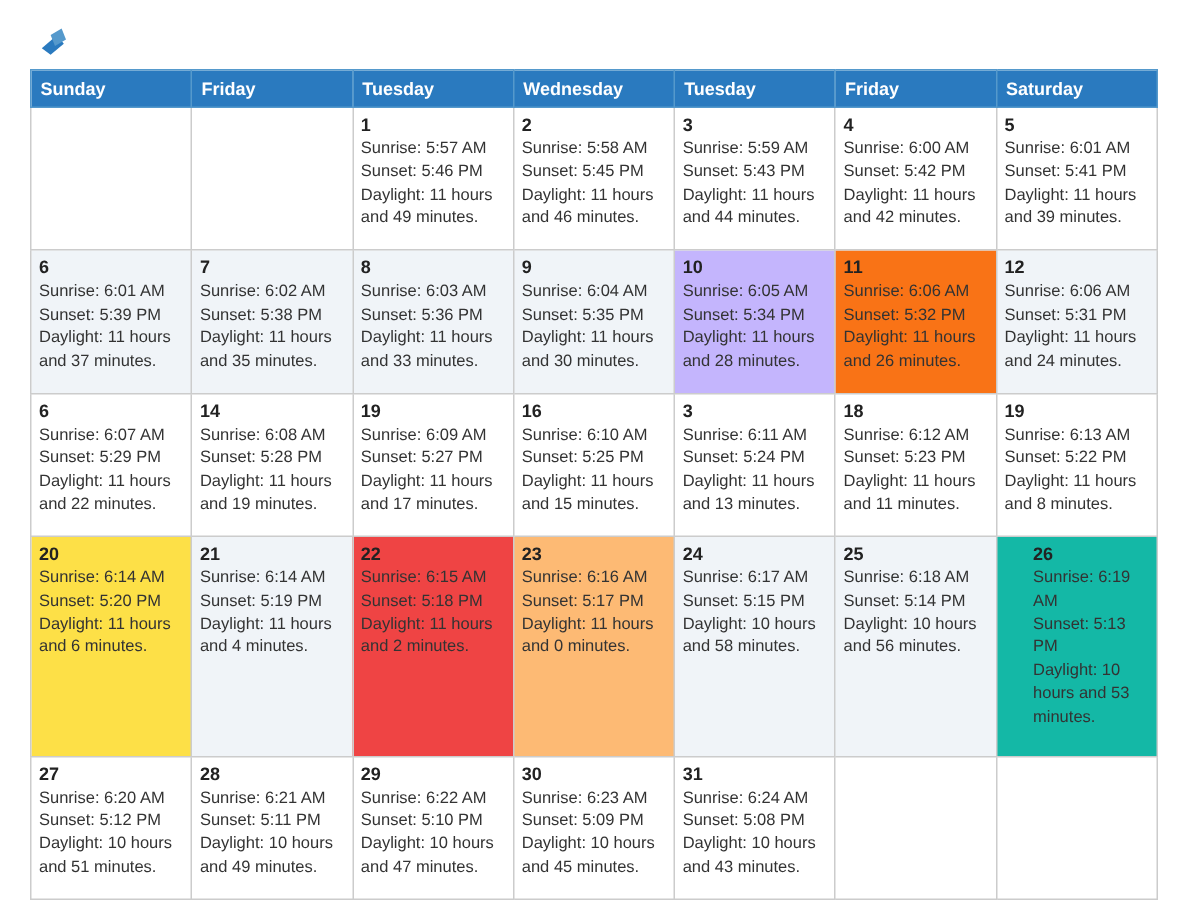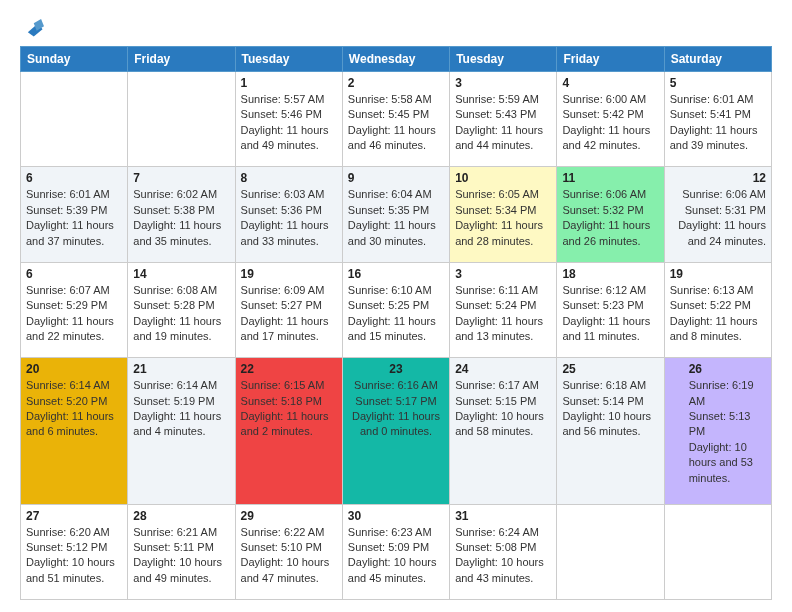--- a/index.html
+++ b/index.html
@@ -169,29 +169,29 @@
             <div class="day-info">Sunrise: 6:02 AM<br>Sunset: 5:38 PM<br>Daylight: 11 hours and 35 minutes.</div>
           </td>
           <td style="background: rgb(240, 244, 248);">
             <span class="day-num">8</span>
             <div class="day-info">Sunrise: 6:03 AM<br>Sunset: 5:36 PM<br>Daylight: 11 hours and 33 minutes.</div>
           </td>
           <td style="background: rgb(240, 244, 248);">
             <span class="day-num">9</span>
             <div class="day-info">Sunrise: 6:04 AM<br>Sunset: 5:35 PM<br>Daylight: 11 hours and 30 minutes.</div>
           </td>
-          <td style="background: #fef9c3;">
+          <td style="background: #c4b5fd;">
             <span class="day-num">10</span>
             <div class="day-info">Sunrise: 6:05 AM<br>Sunset: 5:34 PM<br>Daylight: 11 hours and 28 minutes.</div>
           </td>
-          <td style="background: #86efac;">
+          <td style="background: #f97316;">
             <span class="day-num">11</span>
             <div class="day-info">Sunrise: 6:06 AM<br>Sunset: 5:32 PM<br>Daylight: 11 hours and 26 minutes.</div>
           </td>
-          <td style="background: rgb(240, 244, 248); text-align: right;">
+          <td style="background: rgb(240, 244, 248);">
             <span class="day-num">12</span>
             <div class="day-info">Sunrise: 6:06 AM<br>Sunset: 5:31 PM<br>Daylight: 11 hours and 24 minutes.</div>
           </td>
         </tr>
         <tr>
           <td>
             <span class="day-num">6</span>
             <div class="day-info">Sunrise: 6:07 AM<br>Sunset: 5:29 PM<br>Daylight: 11 hours and 22 minutes.</div>
           </td>
           <td>
@@ -213,45 +213,45 @@
           <td>
             <span class="day-num">18</span>
             <div class="day-info">Sunrise: 6:12 AM<br>Sunset: 5:23 PM<br>Daylight: 11 hours and 11 minutes.</div>
           </td>
           <td>
             <span class="day-num">19</span>
             <div class="day-info">Sunrise: 6:13 AM<br>Sunset: 5:22 PM<br>Daylight: 11 hours and 8 minutes.</div>
           </td>
         </tr>
         <tr>
-          <td style="background: #eab308;">
+          <td style="background: #fde047;">
             <span class="day-num">20</span>
             <div class="day-info">Sunrise: 6:14 AM<br>Sunset: 5:20 PM<br>Daylight: 11 hours and 6 minutes.</div>
           </td>
           <td style="background: rgb(240, 244, 248);">
             <span class="day-num">21</span>
             <div class="day-info">Sunrise: 6:14 AM<br>Sunset: 5:19 PM<br>Daylight: 11 hours and 4 minutes.</div>
           </td>
           <td style="background: #ef4444;">
             <span class="day-num">22</span>
             <div class="day-info">Sunrise: 6:15 AM<br>Sunset: 5:18 PM<br>Daylight: 11 hours and 2 minutes.</div>
           </td>
-          <td style="background: #14b8a6; text-align: center;">
+          <td style="background: #fdba74;">
             <span class="day-num">23</span>
             <div class="day-info">Sunrise: 6:16 AM<br>Sunset: 5:17 PM<br>Daylight: 11 hours and 0 minutes.</div>
           </td>
           <td style="background: rgb(240, 244, 248);">
             <span class="day-num">24</span>
             <div class="day-info">Sunrise: 6:17 AM<br>Sunset: 5:15 PM<br>Daylight: 10 hours and 58 minutes.</div>
           </td>
           <td style="background: rgb(240, 244, 248);">
             <span class="day-num">25</span>
             <div class="day-info">Sunrise: 6:18 AM<br>Sunset: 5:14 PM<br>Daylight: 10 hours and 56 minutes.</div>
           </td>
-          <td style="background: #c4b5fd; padding-left: 24px;">
+          <td style="background: #14b8a6; padding-left: 24px;">
             <span class="day-num">26</span>
             <div class="day-info">Sunrise: 6:19 AM<br>Sunset: 5:13 PM<br>Daylight: 10 hours and 53 minutes.</div>
           </td>
         </tr>
         <tr>
           <td>
             <span class="day-num">27</span>
             <div class="day-info">Sunrise: 6:20 AM<br>Sunset: 5:12 PM<br>Daylight: 10 hours and 51 minutes.</div>
           </td>
           <td>

